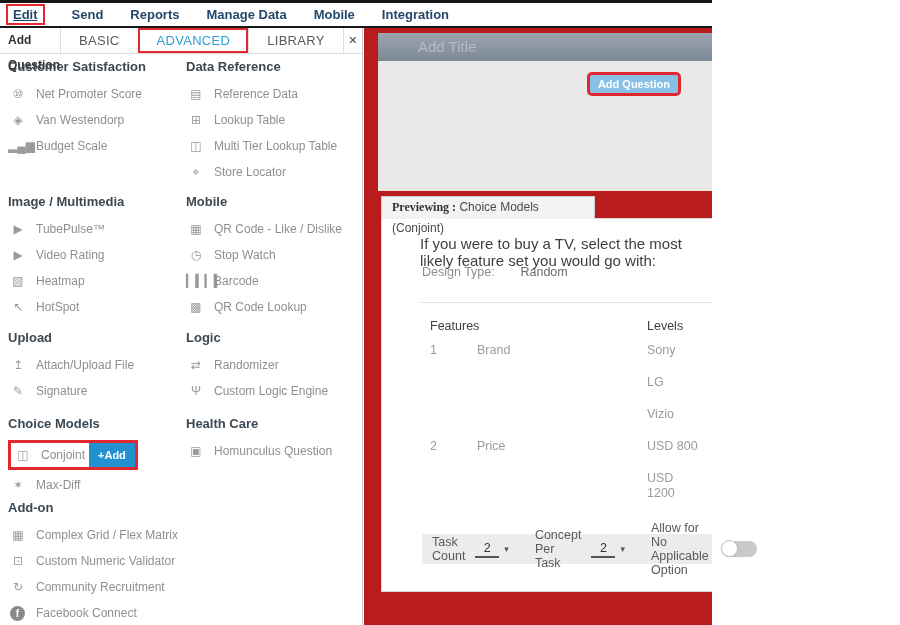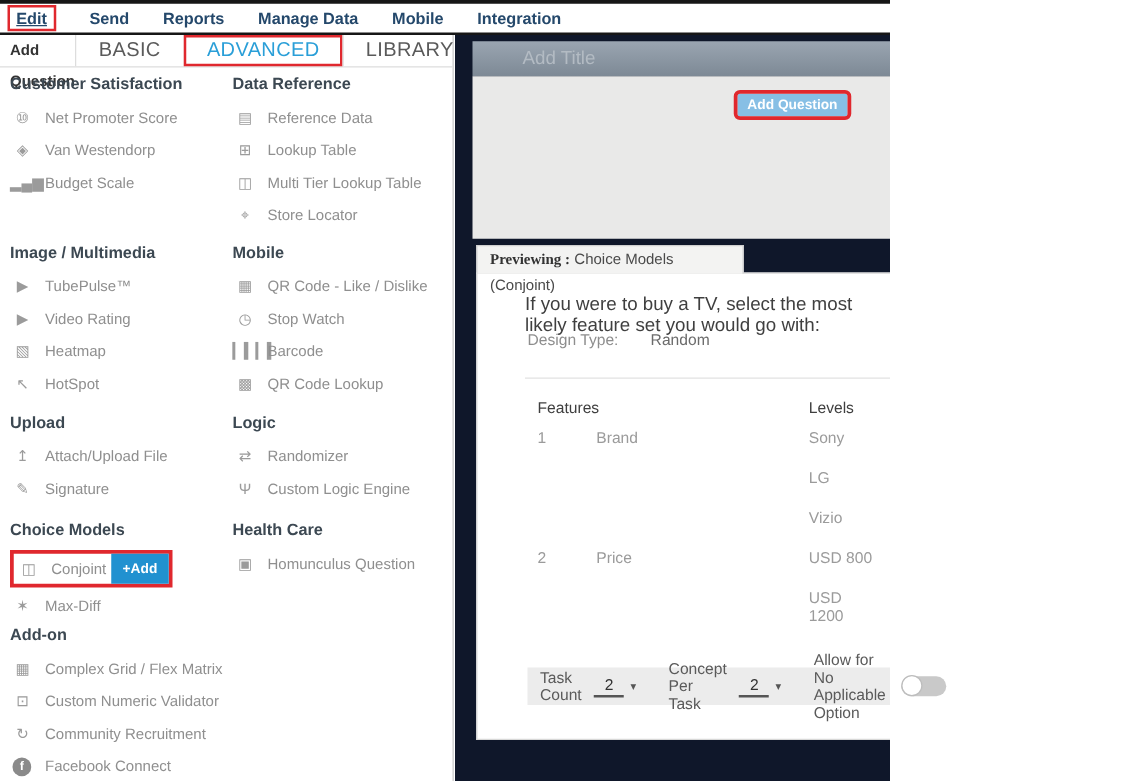--- a/index.html
+++ b/index.html
@@ -15,21 +15,21 @@
   .menu-item { cursor:pointer; }
   .edit-box { border:2px solid #e0282e; padding:0 5px; line-height:17px; }
   .edit-box .menu-item { text-decoration:underline; }
 
   
   .sidebar { position:absolute; left:0; top:28px; width:363px; bottom:0;
     background:#fff; border-right:1px solid #c9c9c9; }
   .tab-row { height:26px; border-bottom:1px solid #ddd; display:flex; align-items:stretch; }
   .panel-title { flex:1; font-size:12px; font-weight:700; color:#333;
     line-height:25px; padding-left:8px; }
-  .tab { font-size:16px; letter-spacing:.3px; color:#5a5a5a; line-height:25px;
+  .tab { font-size:13px; letter-spacing:.3px; color:#5a5a5a; line-height:25px;
     padding:0 18px; border-left:1px solid #ddd; cursor:pointer; }
   .tab.active { color:#2a9fd8; outline:2px solid #e0282e; outline-offset:-2px; }
   .close-btn { width:30px; border-left:1px solid #ddd; text-align:center;
     line-height:25px; font-size:11px; color:#444; cursor:pointer; }
 
   .side-content { position:absolute; left:0; right:1px; top:27px; bottom:0; }
   .side-col { position:absolute; top:0; bottom:0; }
   #col0 { left:8px;  width:174px; }
   #col1 { left:186px; width:174px; }
   .section { position:absolute; left:0; right:0; }
@@ -44,21 +44,21 @@
     margin-left:2px; margin-right:3px; }
   .item .label { font-size:12px; color:#8f8f8f; white-space:nowrap; }
   .conjoint-wrap { display:inline-flex; align-items:stretch; margin:2px 0;
     border:3px solid #e0282e; background:#fff; }
   .conjoint-wrap .item { height:24px; padding:0 4px 0 2px; }
   .add-btn { border:none; background:#2191d0; color:#fff; font-weight:700;
     font-size:11px; padding:0 9px; cursor:pointer;
     font-family:"Liberation Sans","DejaVu Sans",sans-serif; }
 
   
-  .main { position:absolute; left:364px; top:28px; right:0; bottom:0; background:#0f172a; }
+  .main { position:absolute; left:364px; top:28px; right:0; bottom:0; background:#b91c1c; }
   .add-title-bar { position:absolute; left:14px; top:5px; right:0; height:28px;
     background:linear-gradient(#9aa5b1,#7d8995); color:#b3bbc3; font-size:15px;
     line-height:28px; padding-left:40px; }
   .light-area { position:absolute; left:14px; top:33px; right:0; height:130px; background:#e9e9e8; }
   .add-question-btn { position:absolute; right:34px; top:14px; border:none;
     background:#87bfe5; color:#fff; font-weight:700; font-size:11px;
     padding:3px 8px; border-radius:2px; outline:3px solid #e0282e; cursor:pointer;
     font-family:"Liberation Sans","DejaVu Sans",sans-serif; }
 
   .preview-tab { position:absolute; left:17px; top:168px; width:214px; height:23px;

